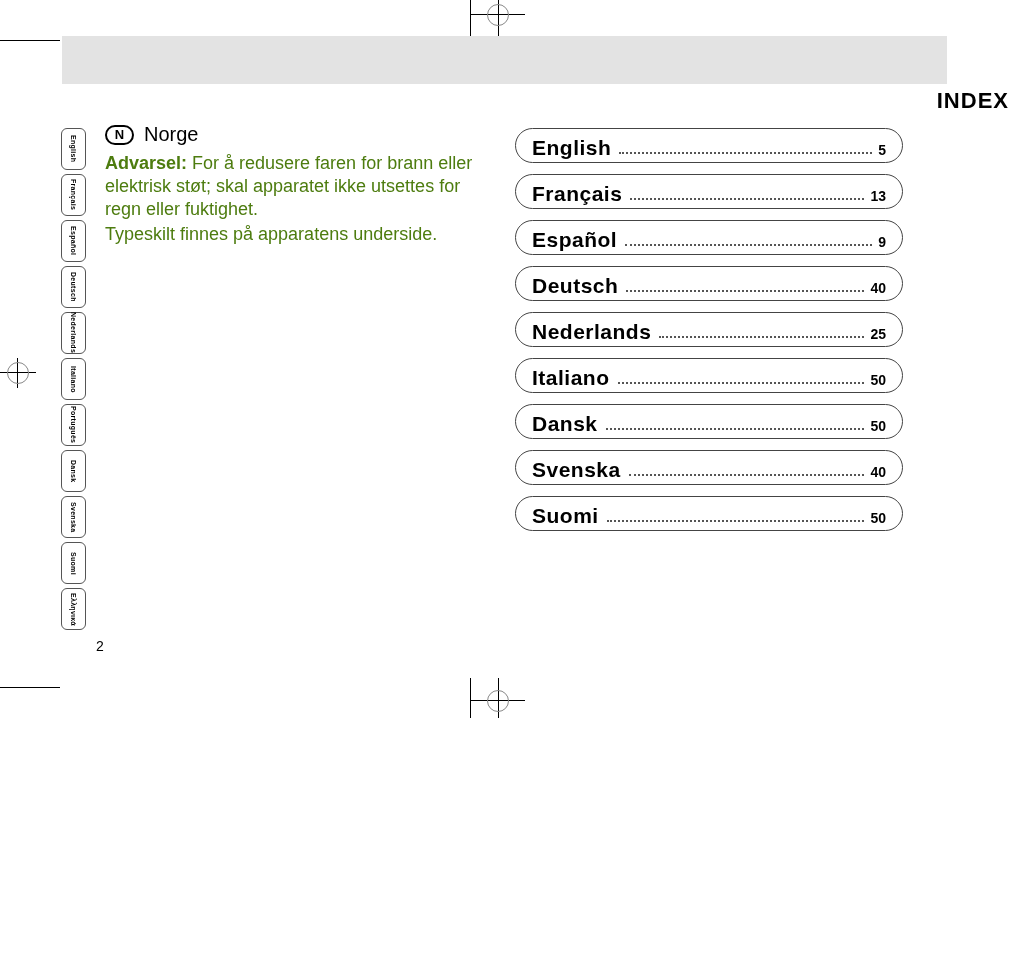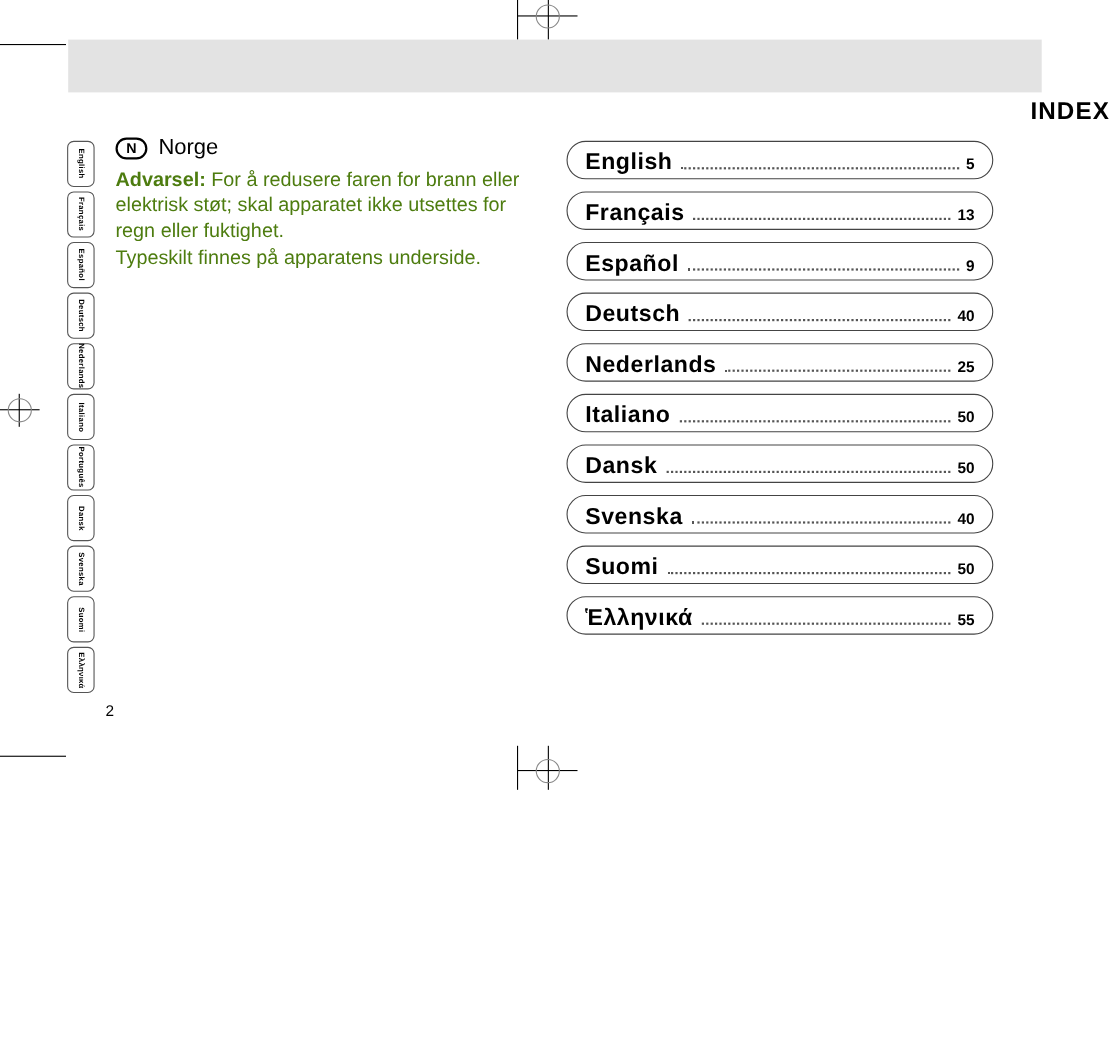--- a/index.html
+++ b/index.html
@@ -223,20 +223,15 @@
   <div class="idx-row">
     <span class="lang">Svenska</span>
     <span class="dots"></span>
     <span class="pg">40</span>
   </div>
   <div class="idx-row">
     <span class="lang">Suomi</span>
     <span class="dots"></span>
     <span class="pg">50</span>
   </div>
-  <div class="idx-row">
-    <span class="lang">Ἑλληνικά</span>
-    <span class="dots"></span>
-    <span class="pg">55</span>
-  </div>
 </div>
 
 <div class="page-num">2</div>
 
 </body></html>

